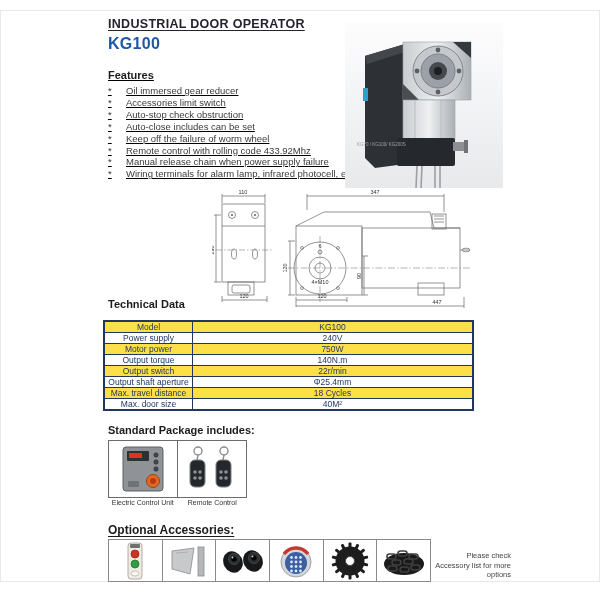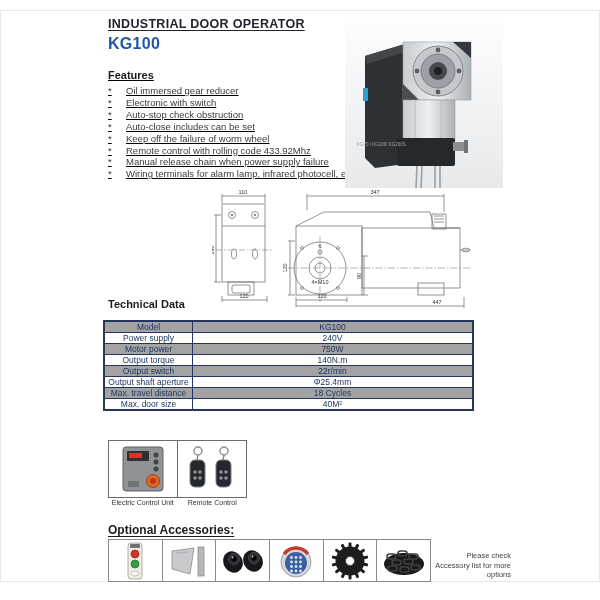--- a/index.html
+++ b/index.html
@@ -33,21 +33,21 @@
   .td-head{position:absolute;left:108px;top:288px;font-size:11px;font-weight:bold;color:#1c1c1c;}
   .spec-table{
     position:absolute;left:103px;top:310px;width:371px;
     border-collapse:collapse;border:2px solid #24365e;
   }
   .spec-table td{
     border:1px solid #24365e;font-size:8.5px;color:#1f3864;
     text-align:center;height:10px;padding:0 2px;line-height:10px;
   }
   .spec-table td.c1{width:83px;}
-  .spec-table tr.alt{background:#a3a3a3;padding-left:12px;}
+  .spec-table tr.alt{background:#fde047;padding-left:12px;}
   
   .pkg-head{position:absolute;left:108px;top:414px;font-size:11px;font-weight:bold;color:#1c1c1c;}
   .pkg-box{position:absolute;left:108px;top:430px;width:137px;height:56px;border:1px solid #6b6b6b;display:flex;background:#fff;}
   .pkg-cell{flex:1;display:flex;align-items:center;justify-content:center;}
   .pkg-cell.first{border-right:1px solid #6b6b6b;}
   .pkg-captions{position:absolute;left:108px;top:489px;width:139px;display:flex;}
   .pkg-captions span{flex:1;text-align:center;font-size:7px;color:#333;}
   
   .acc-head{
     position:absolute;left:108px;top:513px;font-size:12px;font-weight:bold;color:#1c1c1c;
@@ -79,21 +79,21 @@
 
   <div class="features">
     <div class="sec-head">Features</div>
     <ul>
       <li>
           <span class="bullet">*</span>
           <span>Oil immersed gear reducer</span>
         </li>
       <li>
           <span class="bullet">*</span>
-          <span>Electronic with switch</span>
+          <span>Accessories limit switch</span>
         </li>
       <li>
           <span class="bullet">*</span>
           <span>Auto-stop check obstruction</span>
         </li>
       <li>
           <span class="bullet">*</span>
           <span>Auto-close includes can be set</span>
         </li>
       <li>
@@ -274,20 +274,21 @@
           <td class="c1">Max. travel distance</td>
           <td>18 Cycles</td>
         </tr>
       <tr>
           <td class="c1">Max. door size</td>
           <td>40M²</td>
         </tr>
     </tbody>
   </table>
 
+  <div class="pkg-head">Standard Package includes:</div>
   <div class="pkg-box">
     <div class="pkg-cell first">
       <svg width="48" height="48" viewBox="0 0 48 48">
         <rect x="4" y="2" width="40" height="44" rx="3" fill="#8f9397" stroke="#5c6064" stroke-width="1"></rect>
         <rect x="8" y="6" width="22" height="10" rx="1" fill="#2e3033"></rect>
         <rect x="10" y="8" width="13" height="5" fill="#d7342a"></rect>
         <circle cx="37" cy="10" r="2.2" fill="#45484b" stroke="#2b2d2f" stroke-width=".6"></circle>
         <circle cx="37" cy="17" r="2.2" fill="#45484b" stroke="#2b2d2f" stroke-width=".6"></circle>
         <circle cx="37" cy="24" r="2.2" fill="#45484b" stroke="#2b2d2f" stroke-width=".6"></circle>
         <rect x="9" y="36" width="11" height="6" rx="1" fill="#6f7377"></rect>

